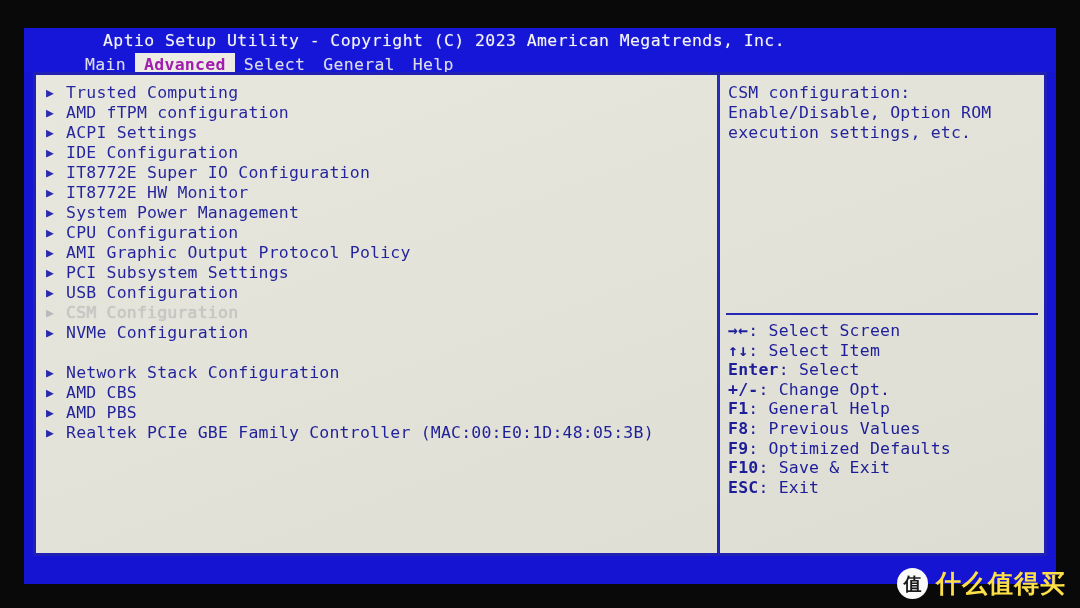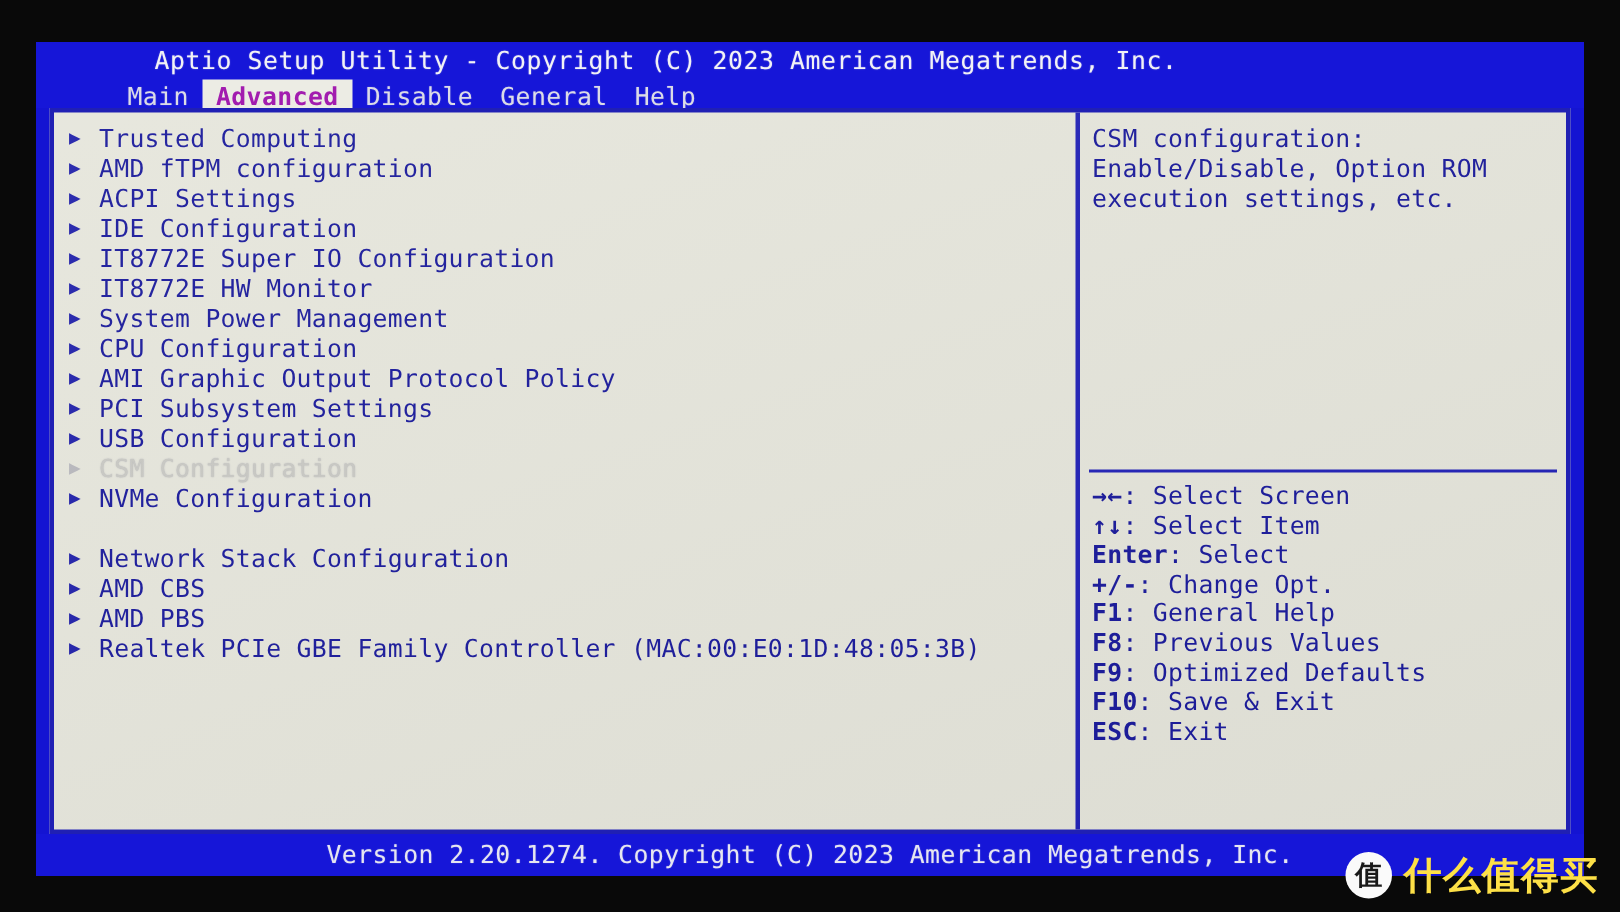--- a/index.html
+++ b/index.html
@@ -265,21 +265,21 @@
 
 <div id="bezel">
 
   <div id="screen">
 
     <div id="header">
       <div id="title-line">Aptio Setup Utility - Copyright (C) 2023 American Megatrends, Inc.</div>
       <div id="tabbar">
         <div class="tab">Main</div>
         <div class="tab active">Advanced</div>
-        <div class="tab">Disable</div>
+        <div class="tab">Select</div>
         <div class="tab">General</div>
         <div class="tab">Help</div>
       </div>
     </div>
 
     <div id="frame">
       <div id="panes">
 
         <div id="left-pane">
 
@@ -429,23 +429,20 @@
               <span>: Exit</span>
             </div>
 
           </div>
         </div>
 
       </div>
       <div id="sheen"></div>
     </div>
 
-    <div id="footer">
-      <div id="footer-text">Version 2.20.1274. Copyright (C) 2023 American Megatrends, Inc.</div>
-    </div>
 
   </div>
 
   <div id="watermark">
     <div id="wm-badge">值</div>
     <div id="wm-text">什么值得买</div>
   </div>
 
 </div>
 

